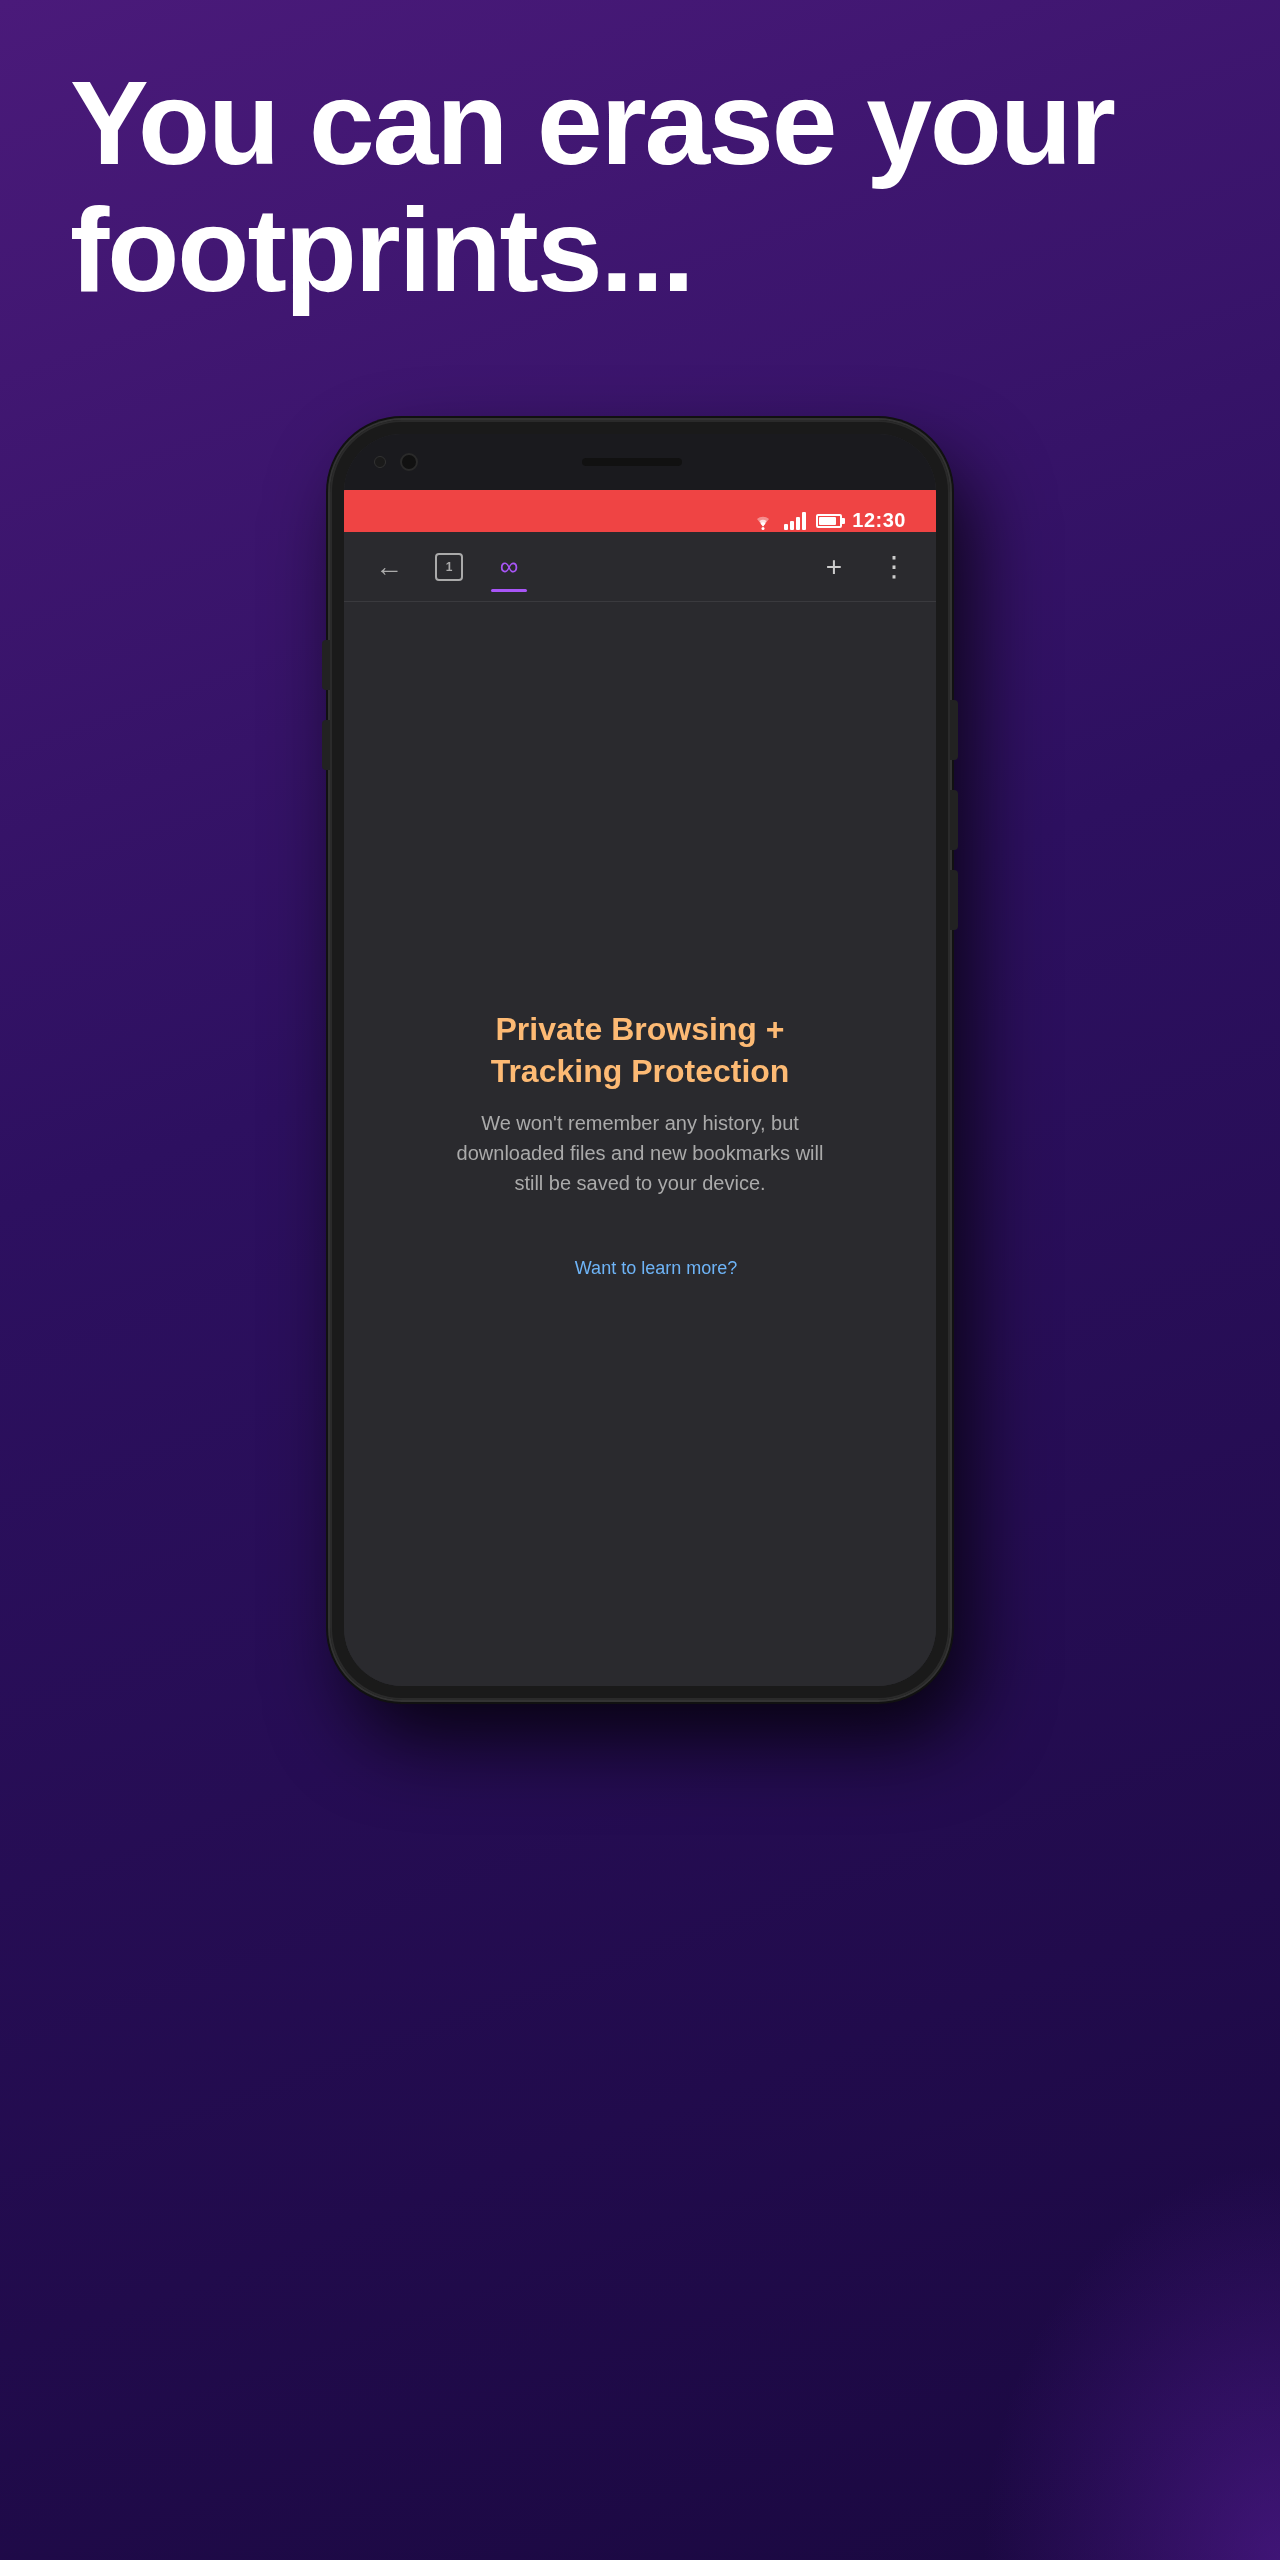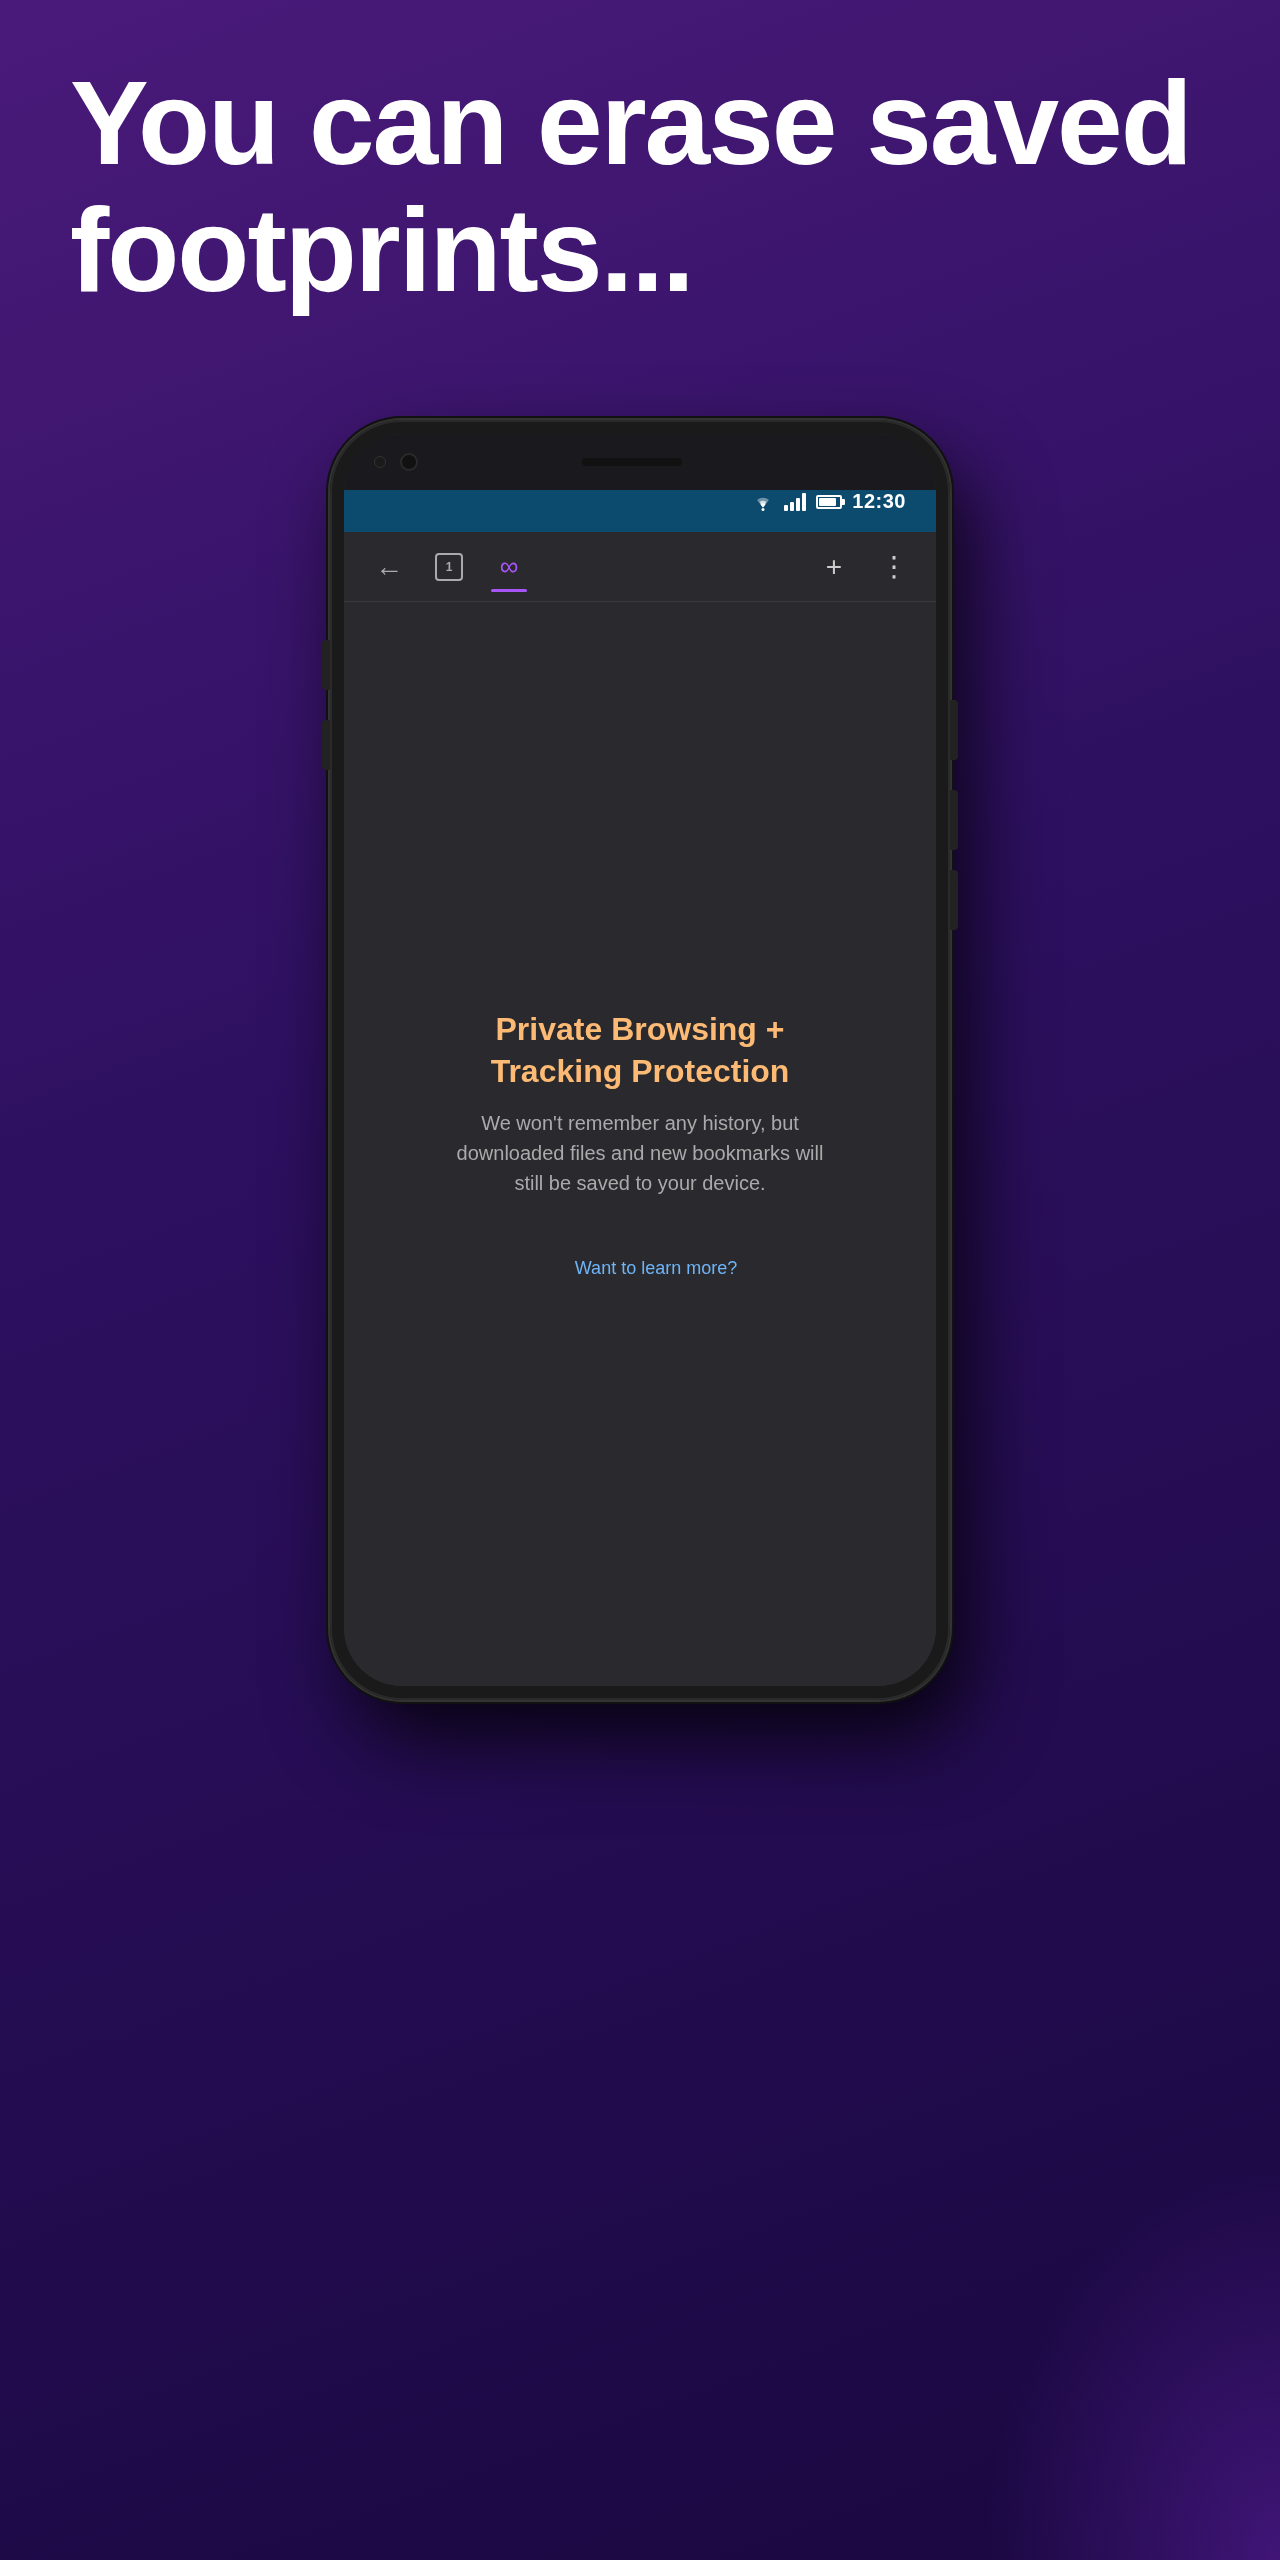--- a/index.html
+++ b/index.html
@@ -122,24 +122,24 @@
 
     .notch-center {
       width: 100px;
       height: 8px;
       background: #111;
       border-radius: 4px;
     }
 
     
     .status-bar {
-      background: #0c4a6e;
+      background: #ef4444;
       height: 42px;
       display: flex;
-      align-items: flex-start;
+      align-items: flex-end;
       justify-content: flex-end;
       padding: 0 30px;
       gap: 12px;
       flex-shrink: 0;
     }
 
     .status-icons {
       display: flex;
       align-items: center;
       gap: 10px;
@@ -339,21 +339,21 @@
       right: 0;
       width: 300px;
       height: 400px;
       background: radial-gradient(ellipse at bottom right, rgba(120, 40, 200, 0.4) 0%, transparent 70%);
       pointer-events: none;
     }
   </style>
 </head>
 <body>
 
-<div class="headline">You can erase saved footprints...</div>
+<div class="headline">You can erase your footprints...</div>
 
 <div class="phone-wrapper">
   <div class="phone-outer">
     <div class="phone-screen">
 
       <div class="notch-bar">
         <div class="notch-cameras">
           <div class="camera-small"></div>
           <div class="camera-large"></div>
         </div>

